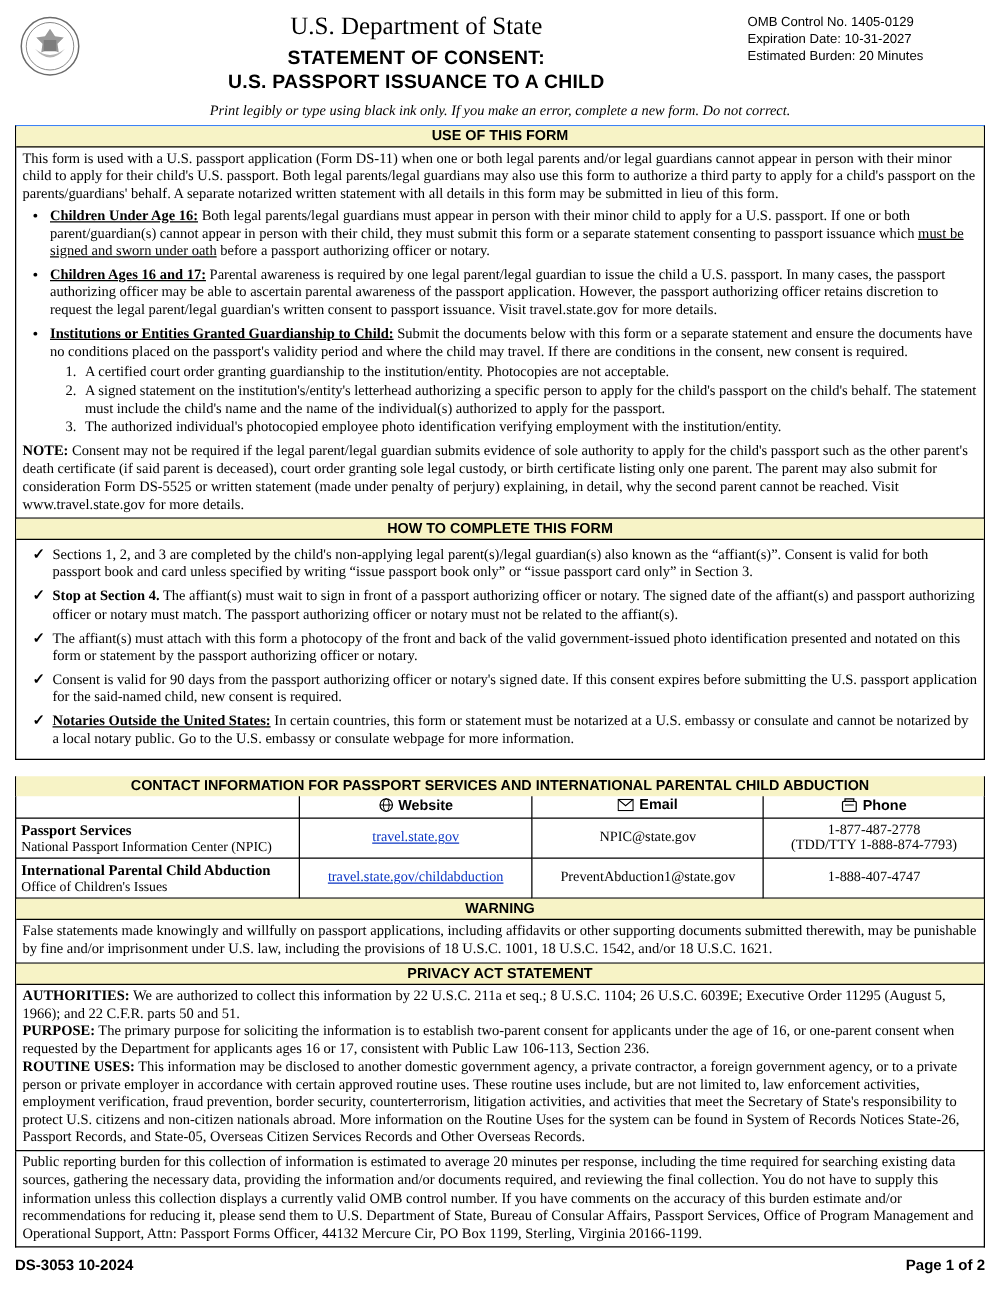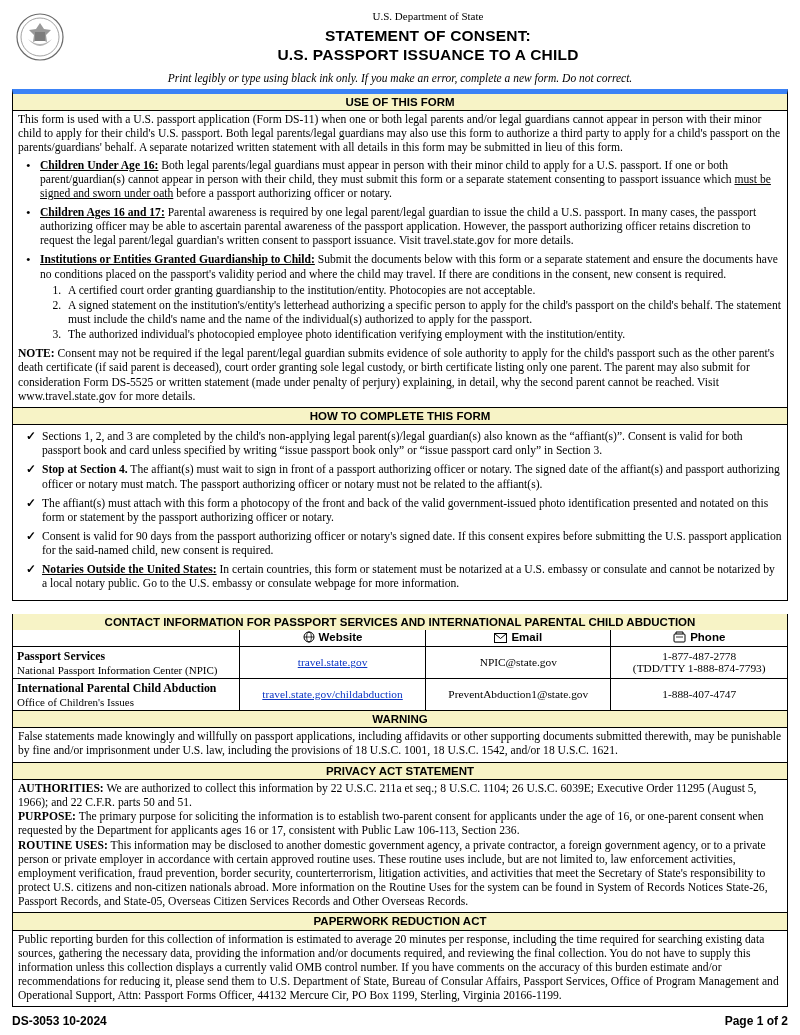--- a/index.html
+++ b/index.html
@@ -44,21 +44,21 @@
     width: 190px;
     flex: 0 0 190px;
     font-family: "Liberation Sans", sans-serif;
     font-size: 10.5px;
     line-height: 1.28;
     text-align: left;
     padding-top: 2px;
   }
   .dept {
     font-family: "Liberation Serif", serif;
-    font-size: 11px;
+    font-size: 20px;
     margin-bottom: 4px;
   }
   .title1, .title2 {
     font-family: "Liberation Sans", sans-serif;
     font-weight: bold;
     font-size: 15.5px;
     letter-spacing: 0.2px;
     line-height: 1.25;
   }
   .subnote {
@@ -68,21 +68,21 @@
     text-align: center;
     margin-top: 7px;
     margin-bottom: 5px;
   }
 
   
   .box {
     border: 1px solid #000;
     border-top: none;
   }
-  .box.first { border-top: 5px solid #3b82f6; }
+  .box.first { border-top: 1px solid #3b82f6; }
   .bar {
     background: #f7f3c6;
     border-bottom: 1px solid #000;
     text-align: center;
     font-family: "Liberation Sans", sans-serif;
     font-weight: bold;
     font-size: 11.5px;
     padding: 1px 0 1px 0;
     line-height: 1.25;
   }
@@ -202,20 +202,25 @@
         <circle cx="25" cy="25" r="19" fill="none" stroke="#8a8a8a" stroke-width="0.8"></circle>
         <path d="M25 11 L29 17 L36 18 L31 23 L32 30 L25 27 L18 30 L19 23 L14 18 L21 17 Z" fill="#9a9a9a"></path>
         <path d="M13 27 q12 10 24 0 q-12 14 -24 0 z" fill="#b4b4b4"></path>
         <rect x="20" y="20" width="10" height="9" fill="#7d7d7d"></rect>
       </svg>
     </div>
     <div class="header-center">
       <div class="dept">U.S. Department of State</div>
       <div class="title1">STATEMENT OF CONSENT:</div>
       <div class="title2">U.S. PASSPORT ISSUANCE TO A CHILD</div>
+    </div>
+    <div class="header-right">
+      <div>OMB Control No. 1405-0129</div>
+      <div>Expiration Date: 10-31-2027</div>
+      <div>Estimated Burden: 20 Minutes</div>
     </div>
   </div>
 
   <div class="subnote">Print legibly or type using black ink only. If you make an error, complete a new form. Do not correct.</div>
 
   <div class="box first">
     <div class="bar">USE OF THIS FORM</div>
     <div class="body-pad">
       <p class="tight">This form is used with a U.S. passport application (Form DS-11) when one or both legal parents and/or legal guardians cannot appear in person with their minor child to apply for their child's U.S. passport.  Both legal parents/legal guardians may also use this form to authorize a third party to apply for a child's passport on the parents/guardians' behalf. A separate notarized written statement with all details in this form may be submitted in lieu of this form.</p>
       <ul class="bullets">
@@ -319,21 +324,20 @@
   <div class="box">
     <div class="bar">PRIVACY ACT STATEMENT</div>
     <div class="body-pad">
       <p class="tight"><span class="b">AUTHORITIES:</span><span> We are authorized to collect this information by 22 U.S.C. 211a et seq.; 8 U.S.C. 1104; 26 U.S.C. 6039E; Executive Order 11295 (August 5, 1966); and 22 C.F.R. parts 50 and 51.</span></p>
       <p class="tight"><span class="b">PURPOSE:</span><span> The primary purpose for soliciting the information is to establish two-parent consent for applicants under the age of 16, or one-parent consent when requested by the Department for applicants ages 16 or 17, consistent with Public Law 106-113, Section 236.</span></p>
       <p class="tight"><span class="b">ROUTINE USES:</span><span> This information may be disclosed to another domestic government agency, a private contractor, a foreign government agency, or to a private person or private employer in accordance with certain approved routine uses. These routine uses include, but are not limited to, law enforcement activities, employment verification, fraud prevention, border security, counterterrorism, litigation activities, and activities that meet the Secretary of State's responsibility to protect U.S. citizens and non-citizen nationals abroad. More information on the Routine Uses for the system can be found in System of Records Notices State-26, Passport Records, and State-05, Overseas Citizen Services Records and Other Overseas Records.</span></p>
     </div>
   </div>
 
   <div class="box">
-    <div class="bar">PAPERWORK REDUCTION ACT</div>
     <div class="body-pad">
       <p class="tight">Public reporting burden for this collection of information is estimated to average 20 minutes per response, including the time required for searching existing data sources, gathering the necessary data, providing the information and/or documents required, and reviewing the final collection. You do not have to supply this information unless this collection displays a currently valid OMB control number. If you have comments on the accuracy of this burden estimate and/or recommendations for reducing it, please send them to U.S. Department of State, Bureau of Consular Affairs, Passport Services, Office of Program Management and Operational Support, Attn: Passport Forms Officer, 44132 Mercure Cir, PO Box 1199, Sterling, Virginia 20166-1199.</p>
     </div>
   </div>
 
   <div class="footer">
     <div>DS-3053 10-2024</div>
     <div>Page 1 of 2</div>
   </div>
 

